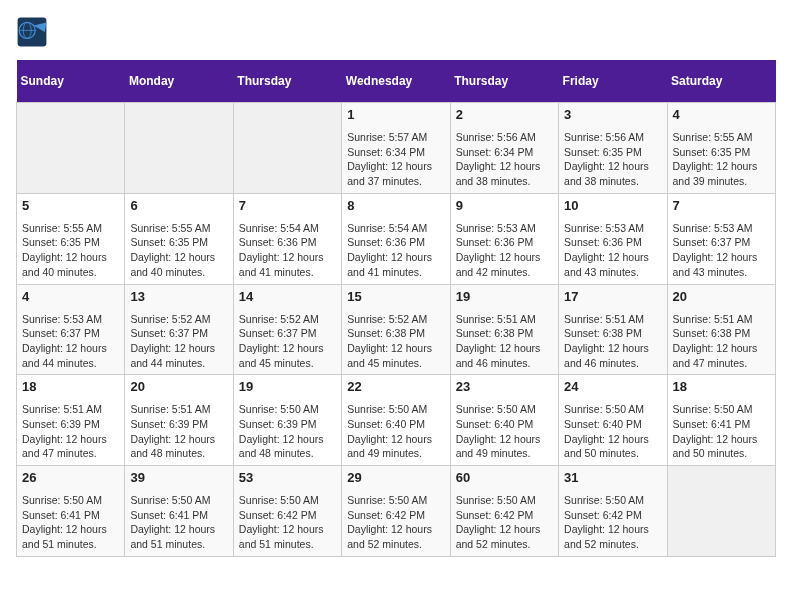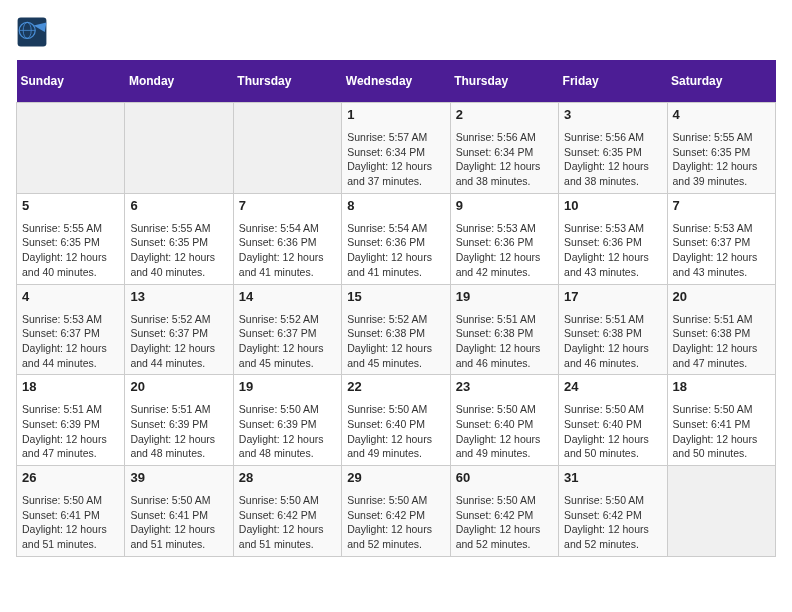--- a/index.html
+++ b/index.html
@@ -239,21 +239,21 @@
       <tr>
         <td>
           <span class="day-num">26</span>
           <div class="day-info">Sunrise: 5:50 AM<br>Sunset: 6:41 PM<br>Daylight: 12 hours and 51 minutes.</div>
         </td>
         <td>
           <span class="day-num">39</span>
           <div class="day-info">Sunrise: 5:50 AM<br>Sunset: 6:41 PM<br>Daylight: 12 hours and 51 minutes.</div>
         </td>
         <td>
-          <span class="day-num">28</span>
+          <span class="day-num">53</span>
           <div class="day-info">Sunrise: 5:50 AM<br>Sunset: 6:42 PM<br>Daylight: 12 hours and 51 minutes.</div>
         </td>
         <td>
           <span class="day-num">29</span>
           <div class="day-info">Sunrise: 5:50 AM<br>Sunset: 6:42 PM<br>Daylight: 12 hours and 52 minutes.</div>
         </td>
         <td>
           <span class="day-num">60</span>
           <div class="day-info">Sunrise: 5:50 AM<br>Sunset: 6:42 PM<br>Daylight: 12 hours and 52 minutes.</div>
         </td>

